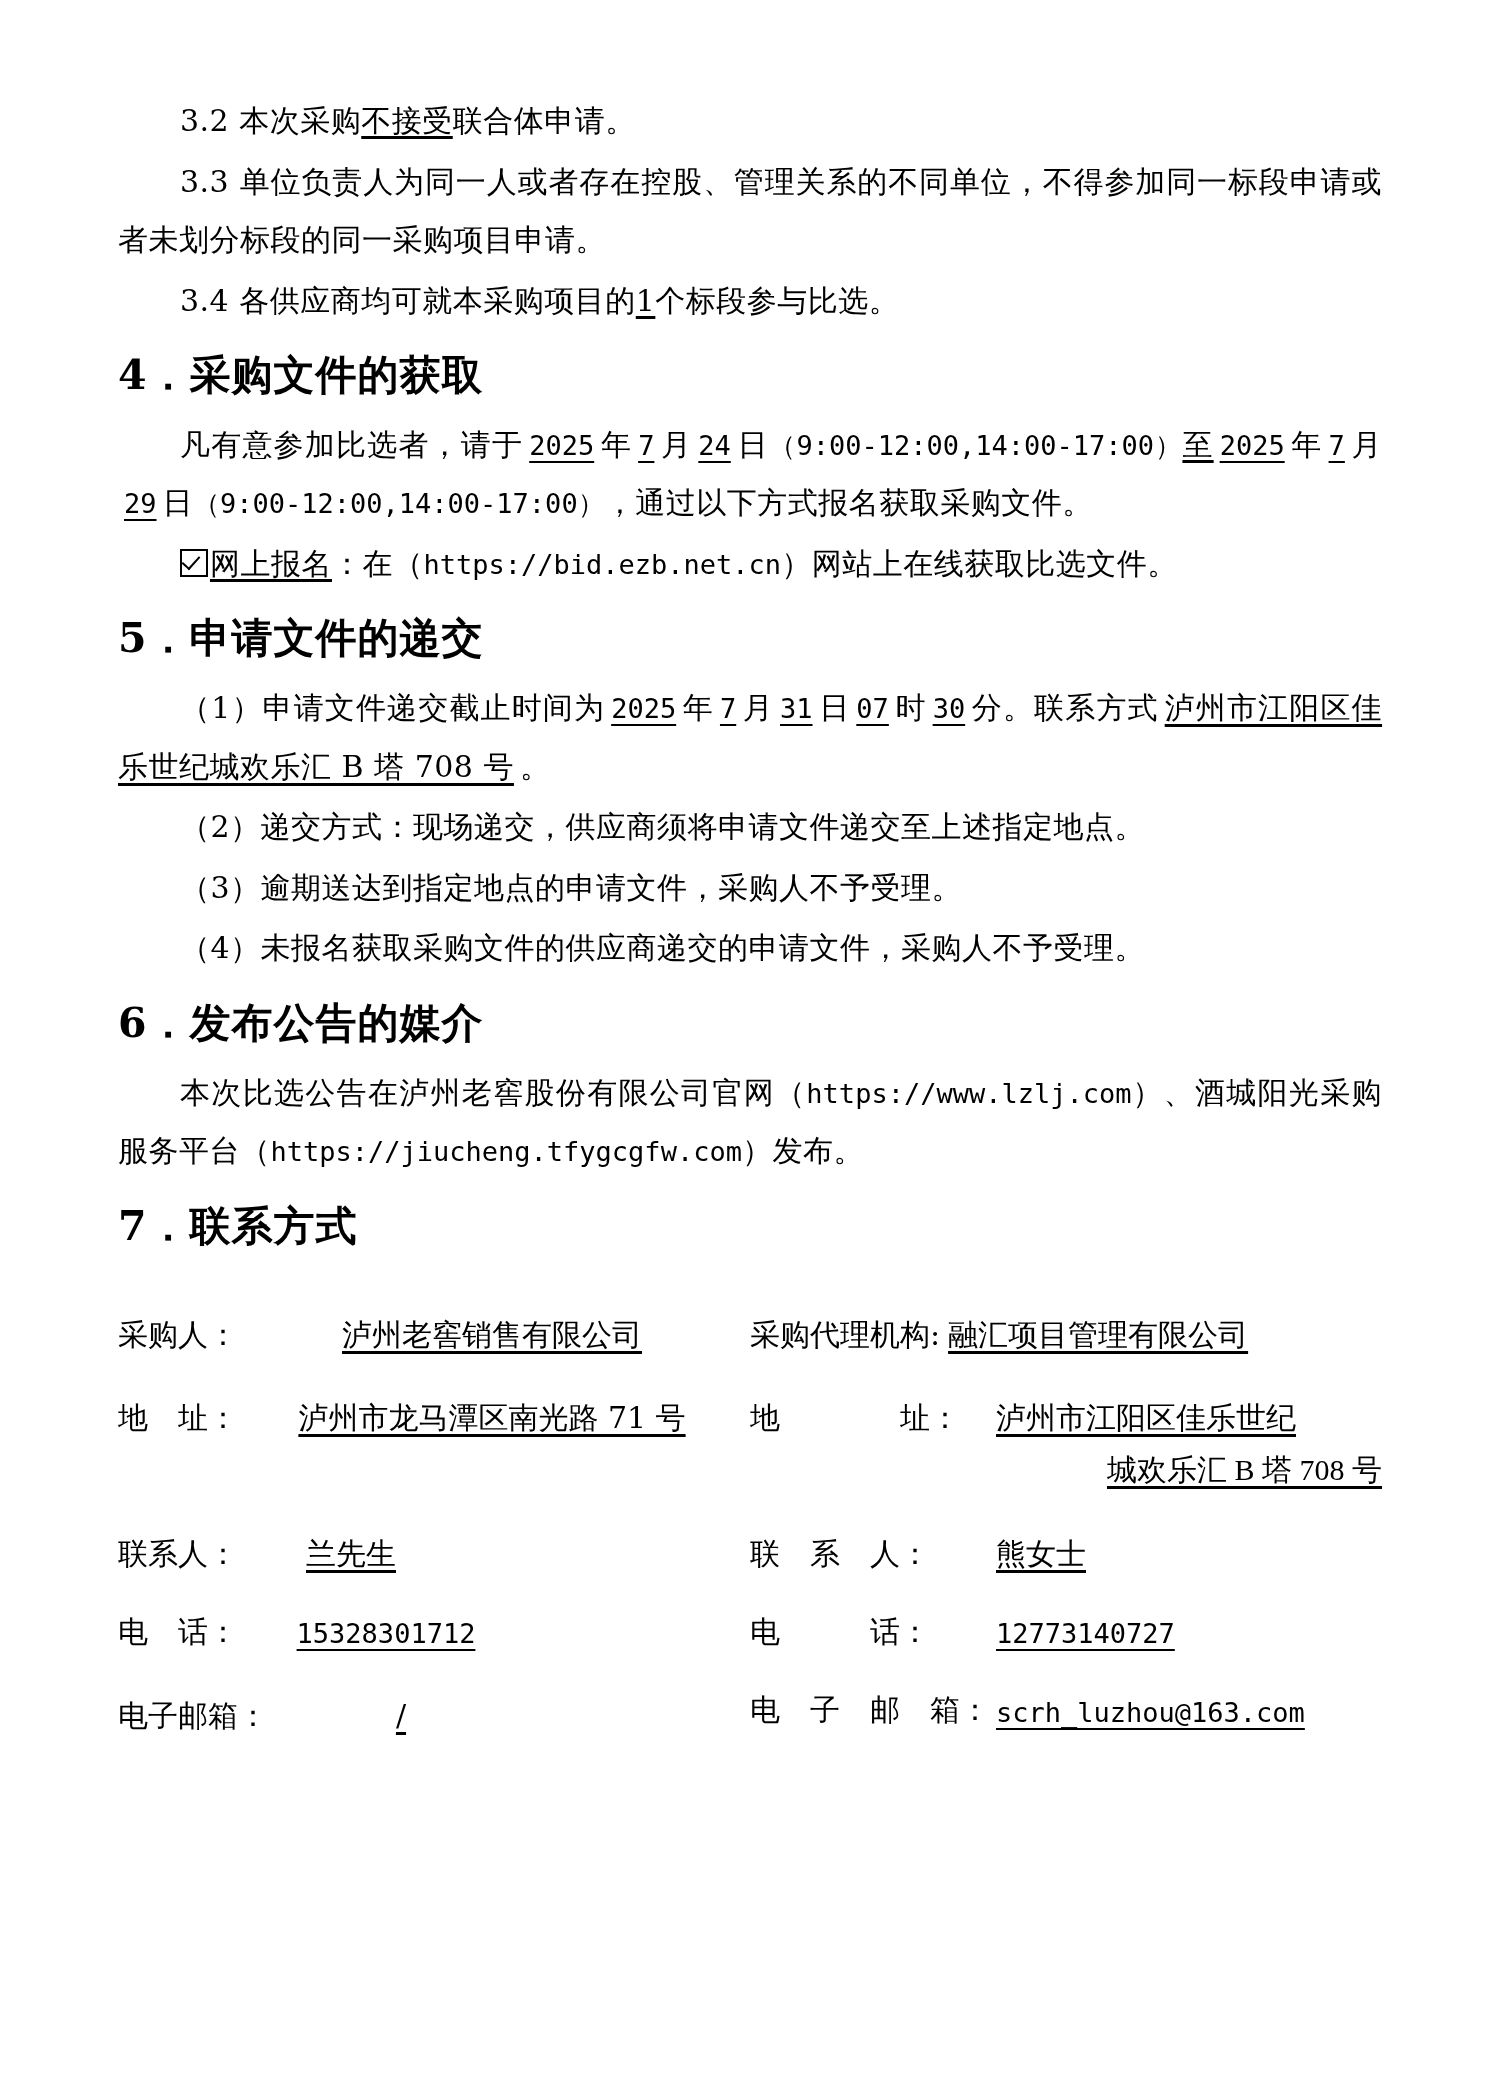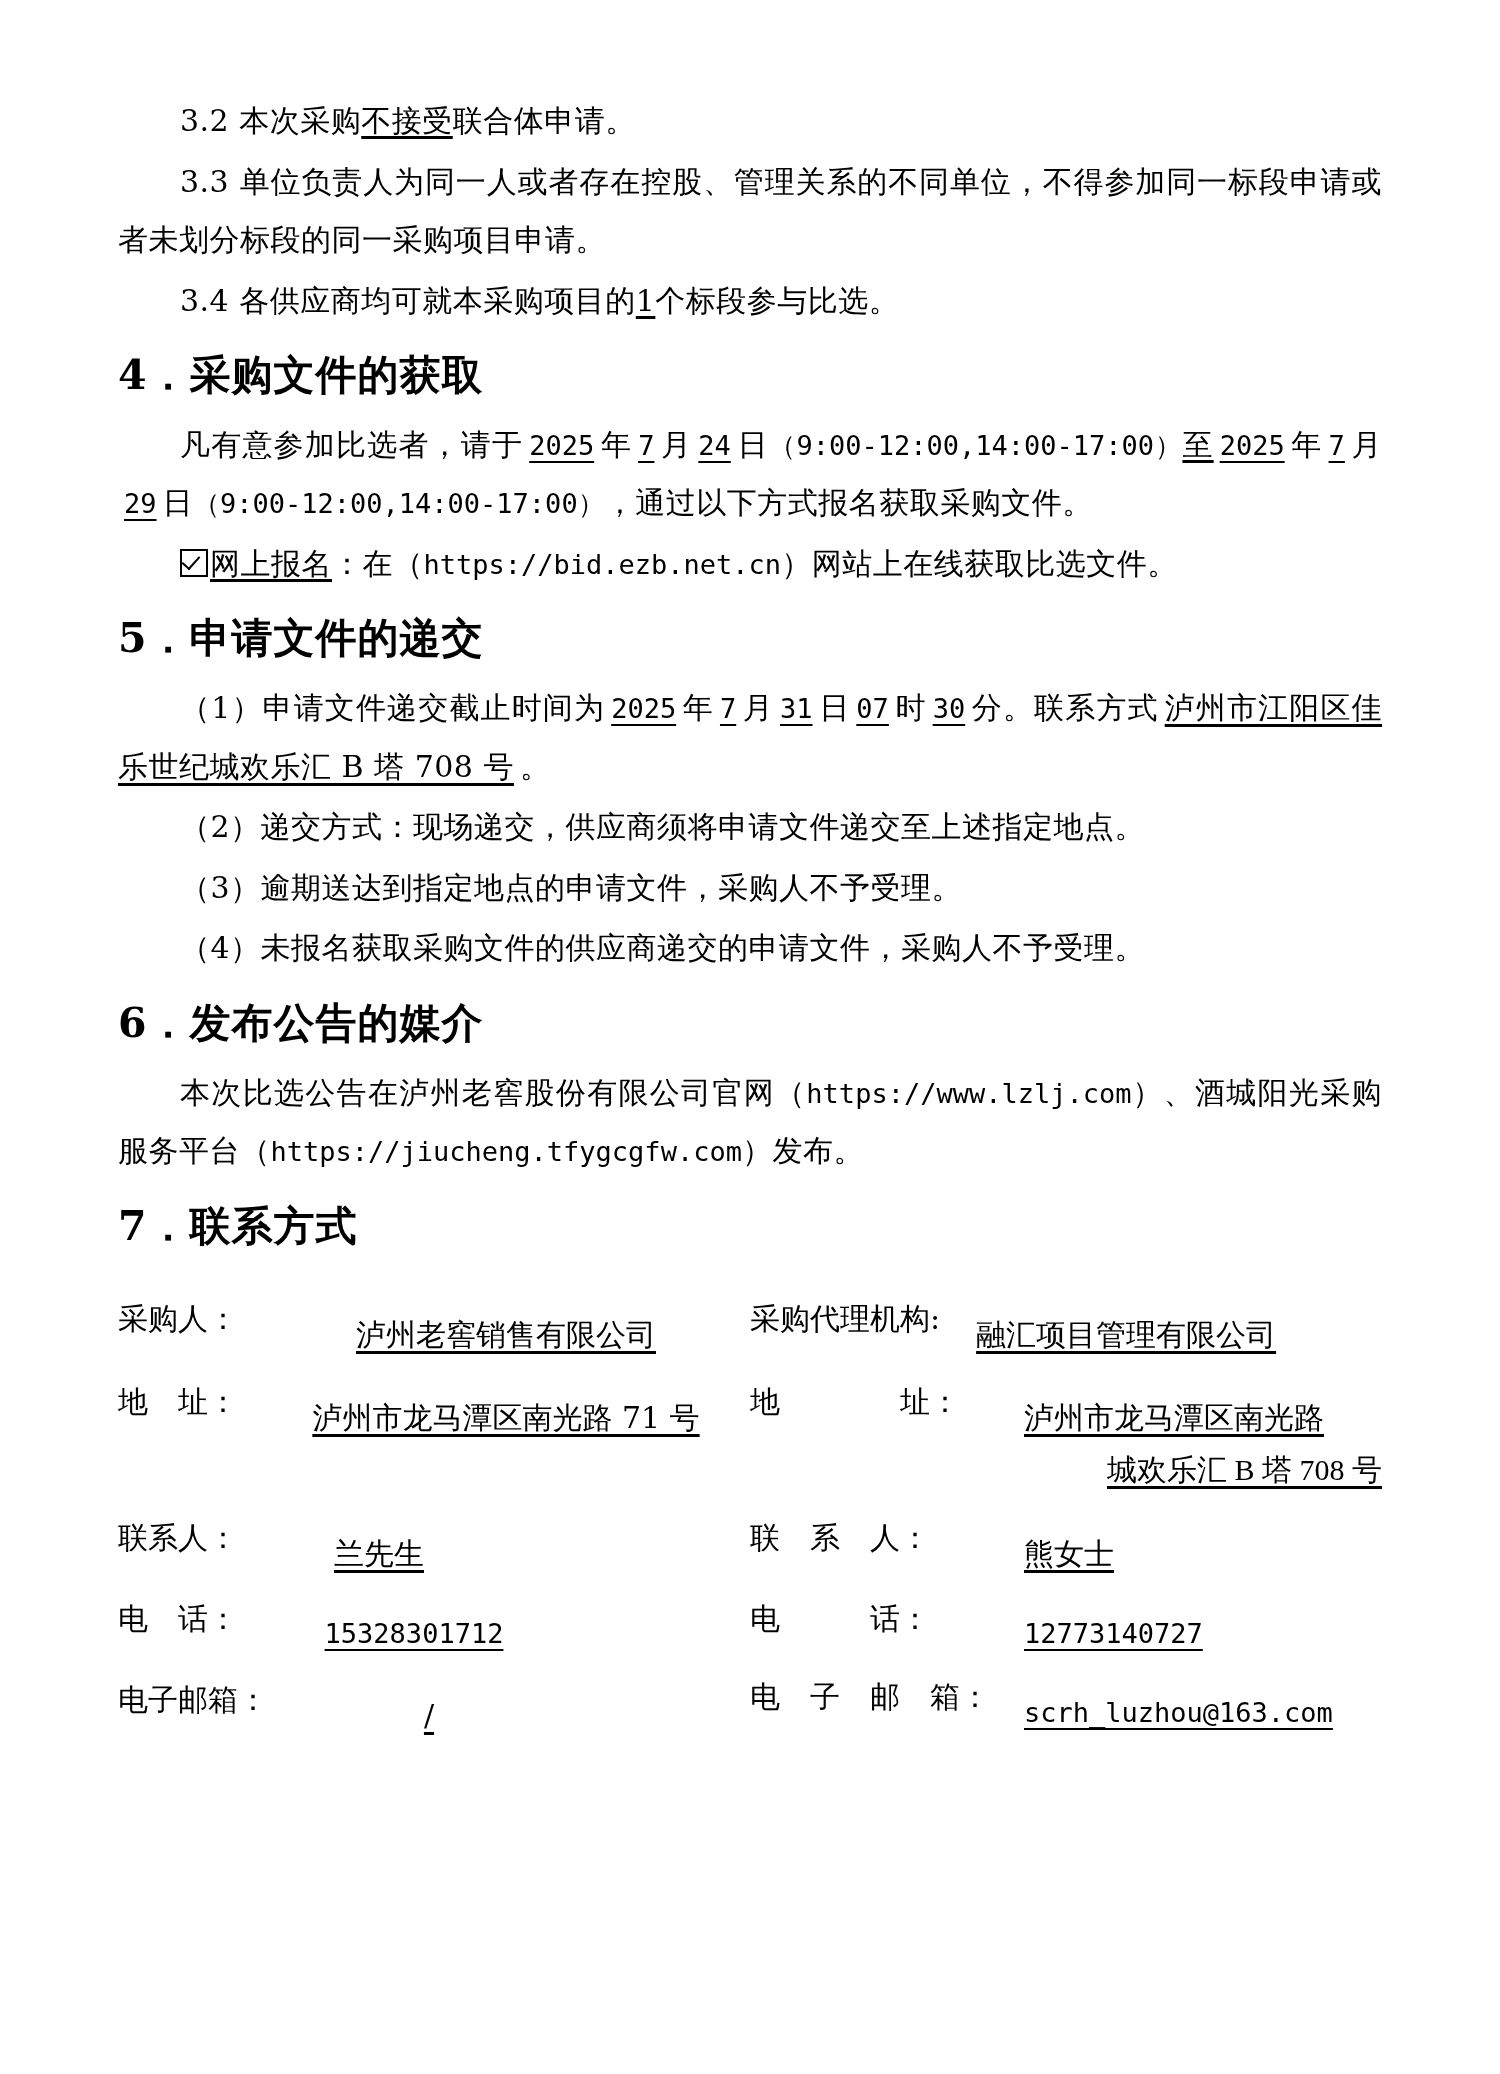--- a/index.html
+++ b/index.html
@@ -83,22 +83,21 @@
     padding-right: 12px;
   }
   .col-right {
     width: 50%;
     box-sizing: border-box;
   }
   .crow {
     display: flex;
     font-size: 30px;
     line-height: 1.72;
-    align-items: center;
-    gap: 28px;
+    align-items: flex-end;
   }
   .clab {
     white-space: nowrap;
     flex: 0 0 auto;
   }
   .clab.spread {
     display: inline-flex;
     justify-content: space-between;
   }
   .cval {
@@ -203,21 +202,21 @@
       </div>
     </div>
 
     <div class="col-right">
       <div class="crow">
         <span class="clab">采购代理机构:</span>
         <span class="cval nogrow">融汇项目管理有限公司</span>
       </div>
       <div class="crow">
         <span class="clab spread" style="width:238px">地　　　　址：</span>
-        <span class="cval nogrow">泸州市龙马潭区南光路</span>
+        <span class="cval nogrow">泸州市江阳区佳乐世纪</span>
       </div>
       <div class="crow cont-wrap">
         <span class="cont-line">城欢乐汇 B 塔 708 号</span>
       </div>
       <div class="crow">
         <span class="clab spread" style="width:238px">联　系　人：</span>
         <span class="cval nogrow">熊女士</span>
       </div>
       <div class="crow">
         <span class="clab spread" style="width:238px">电　　　话：</span>

